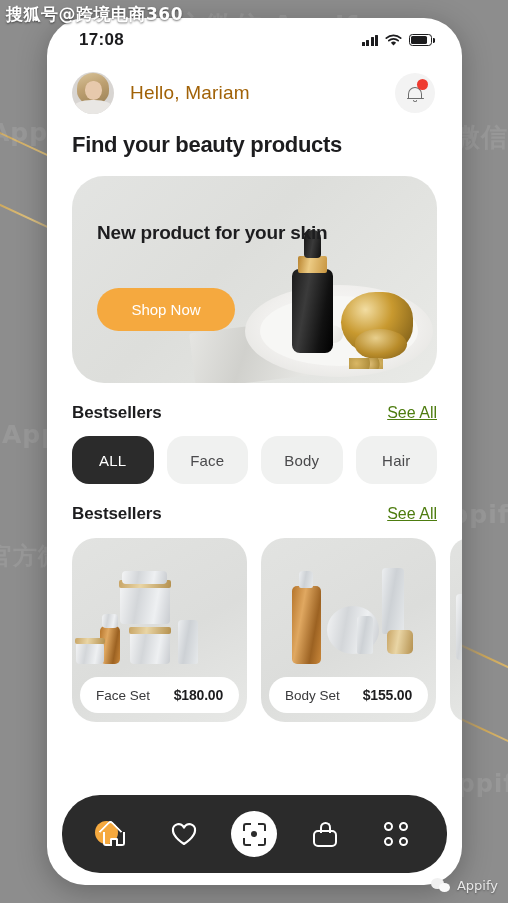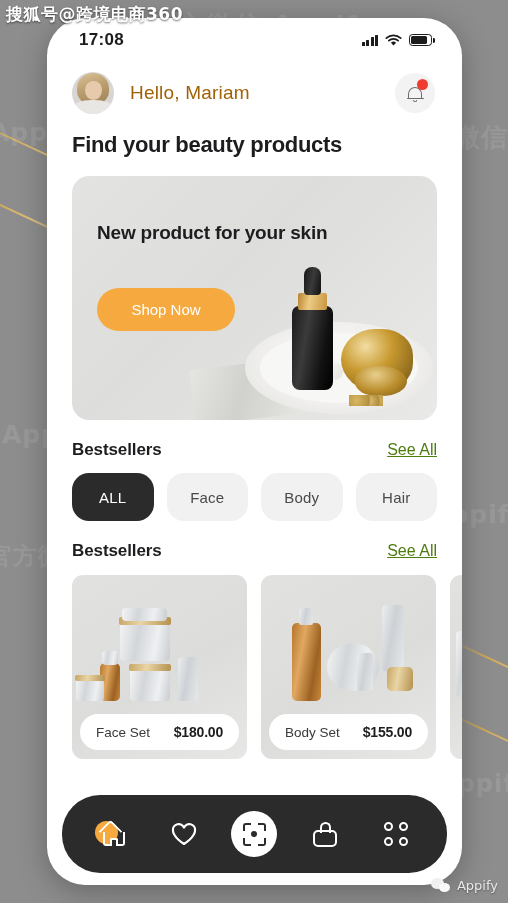--- a/index.html
+++ b/index.html
@@ -162,21 +162,21 @@
   }
   .flt .ln.a{ top:4px; } .flt .ln.b{ top:12px; }
   .flt .kn{
     position:absolute; width:6.6px; height:6.6px; border-radius:50%;
     border:1.8px solid #fff; background:#f5a93f;
   }
   .flt .kn.a{ left:8px; top:1.6px; } .flt .kn.b{ left:15px; top:9.6px; }
 
   
   #banner {
-    margin:18px 25px 0; height:244px; border-radius:17px;
+    margin:18px 25px 0; height:207px; border-radius:32px;
     background:linear-gradient(135deg,#e3e4e2 0%,#dddedb 42%,#e9eae7 100%);
     position:relative; overflow:hidden;
   }
   #banner-txt {
     position:absolute; left:25px; top:44px;
     font-size:19px; font-weight:700; color:#1d1d1f;
     line-height:1.32; letter-spacing:-.2px;
   }
   #shop-btn {
     position:absolute; left:25px; top:112px;
@@ -254,21 +254,21 @@
     font-size:15px; letter-spacing:.2px;
   }
   .chip.on  { background:#2b2b2b; color:#fff; width:85px; }
   .chip.off { background:#f0f1f0; color:#4a4a4c; width:85px; }
 
   
   #cards {
     display:flex; gap:14px; padding:0 25px; margin-top:14px;
   }
   .card {
-    flex:none; width:175px; height:184px; border-radius:11px;
+    flex:none; width:175px; height:184px; border-radius:24px;
     background:linear-gradient(150deg,#e2e3e1 0%,#dcdddb 55%,#e7e8e6 100%);
     position:relative; overflow:hidden;
   }
   .card.peek { width:38px; }
   .pill {
     position:absolute; left:8px; right:8px; bottom:9px; height:36px;
     background:#fff; border-radius:18px;
     display:flex; align-items:center; justify-content:space-between;
     padding:0 16px;
   }

